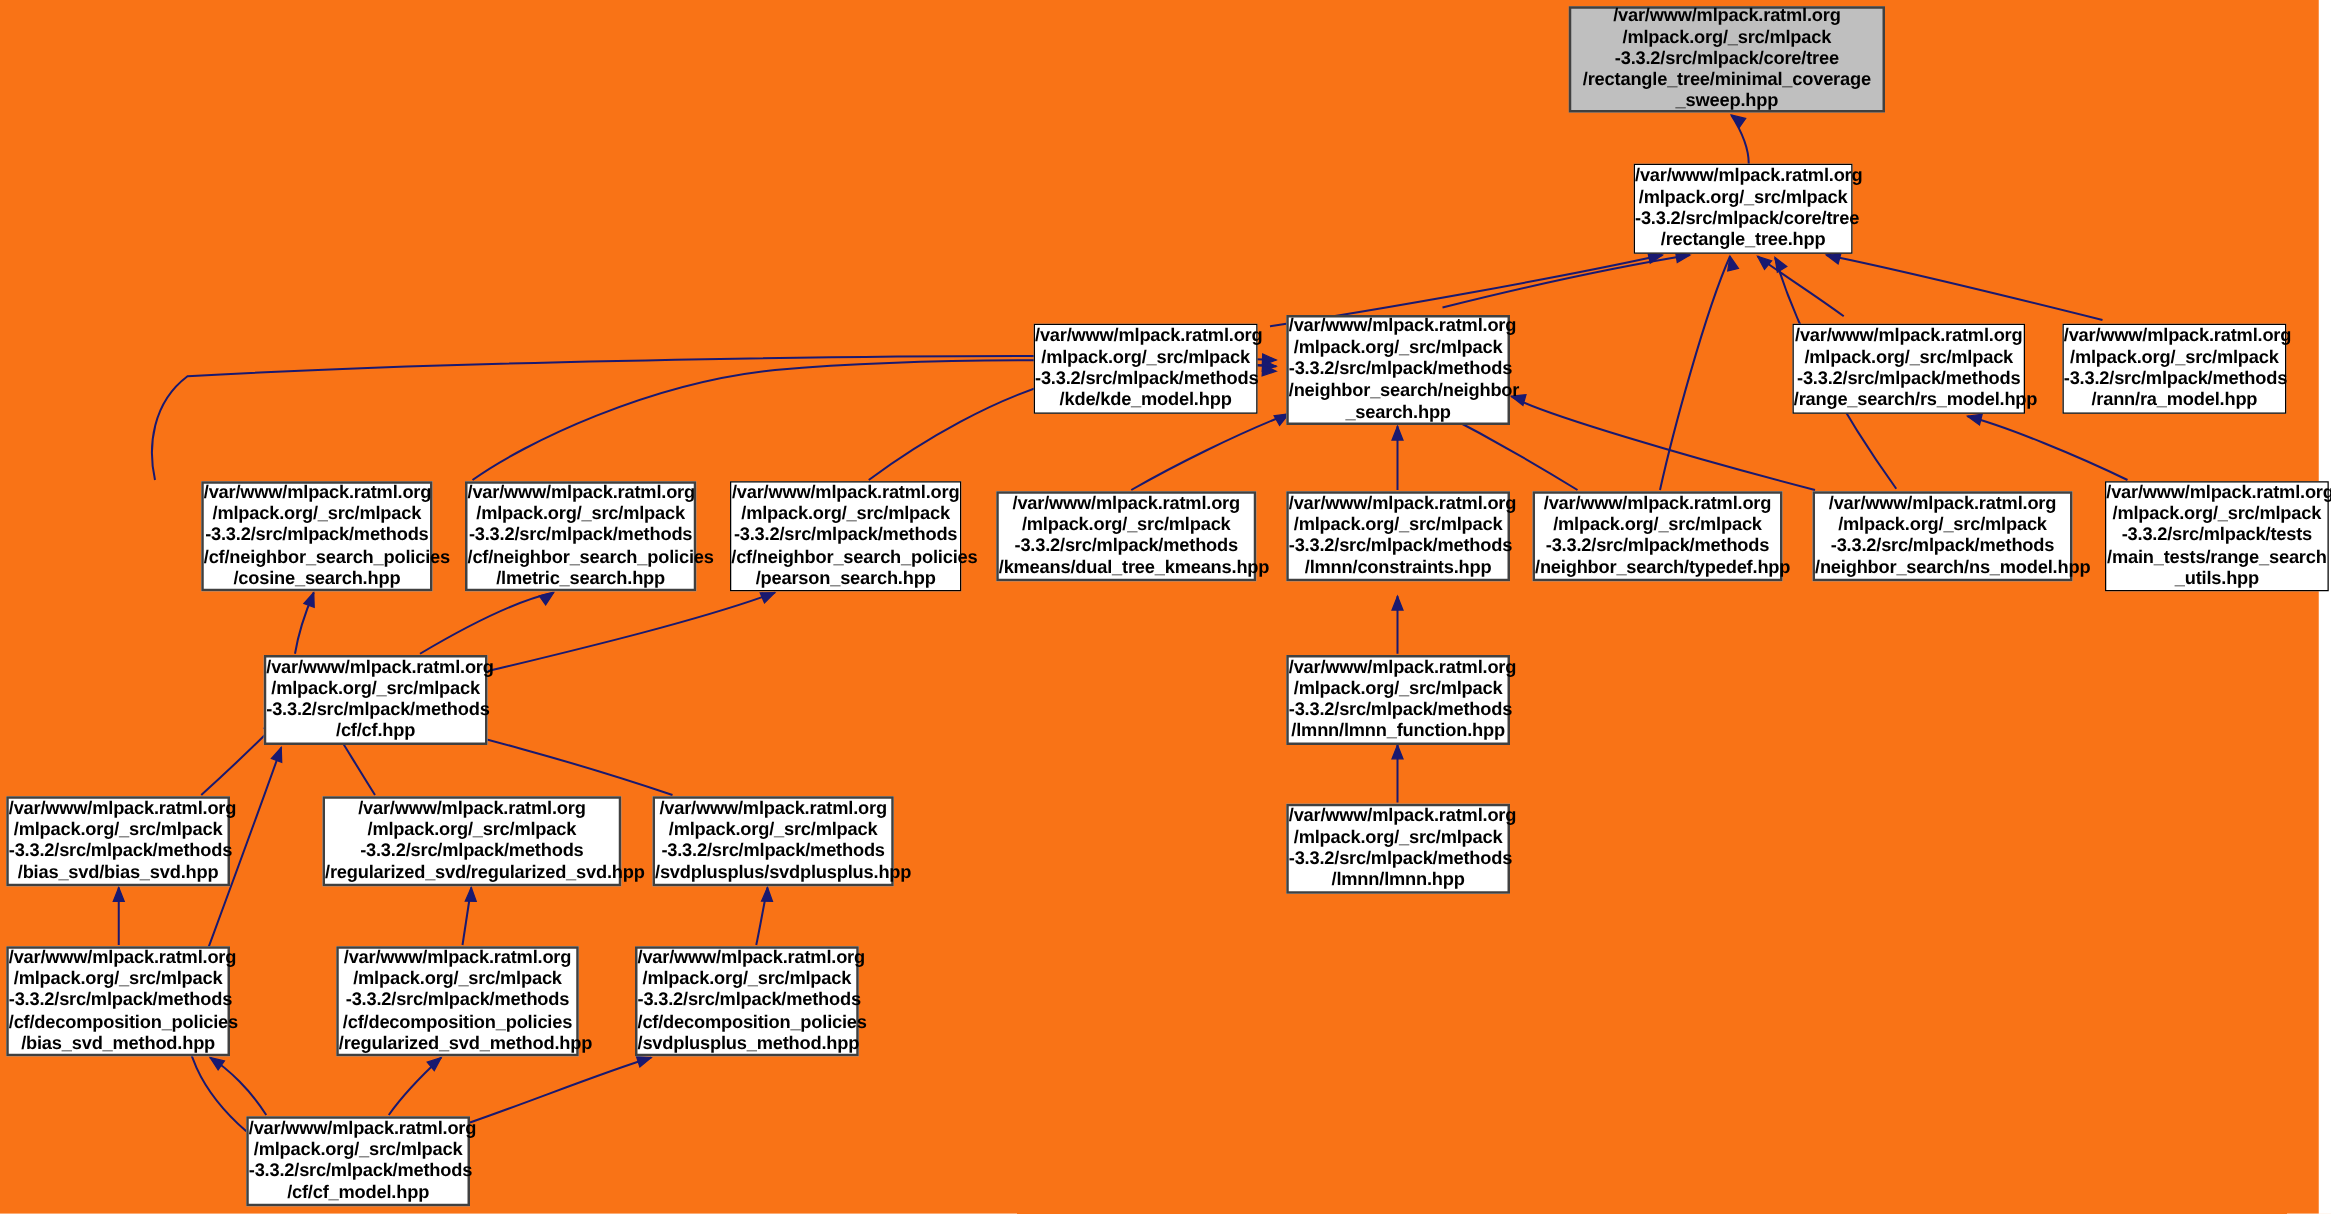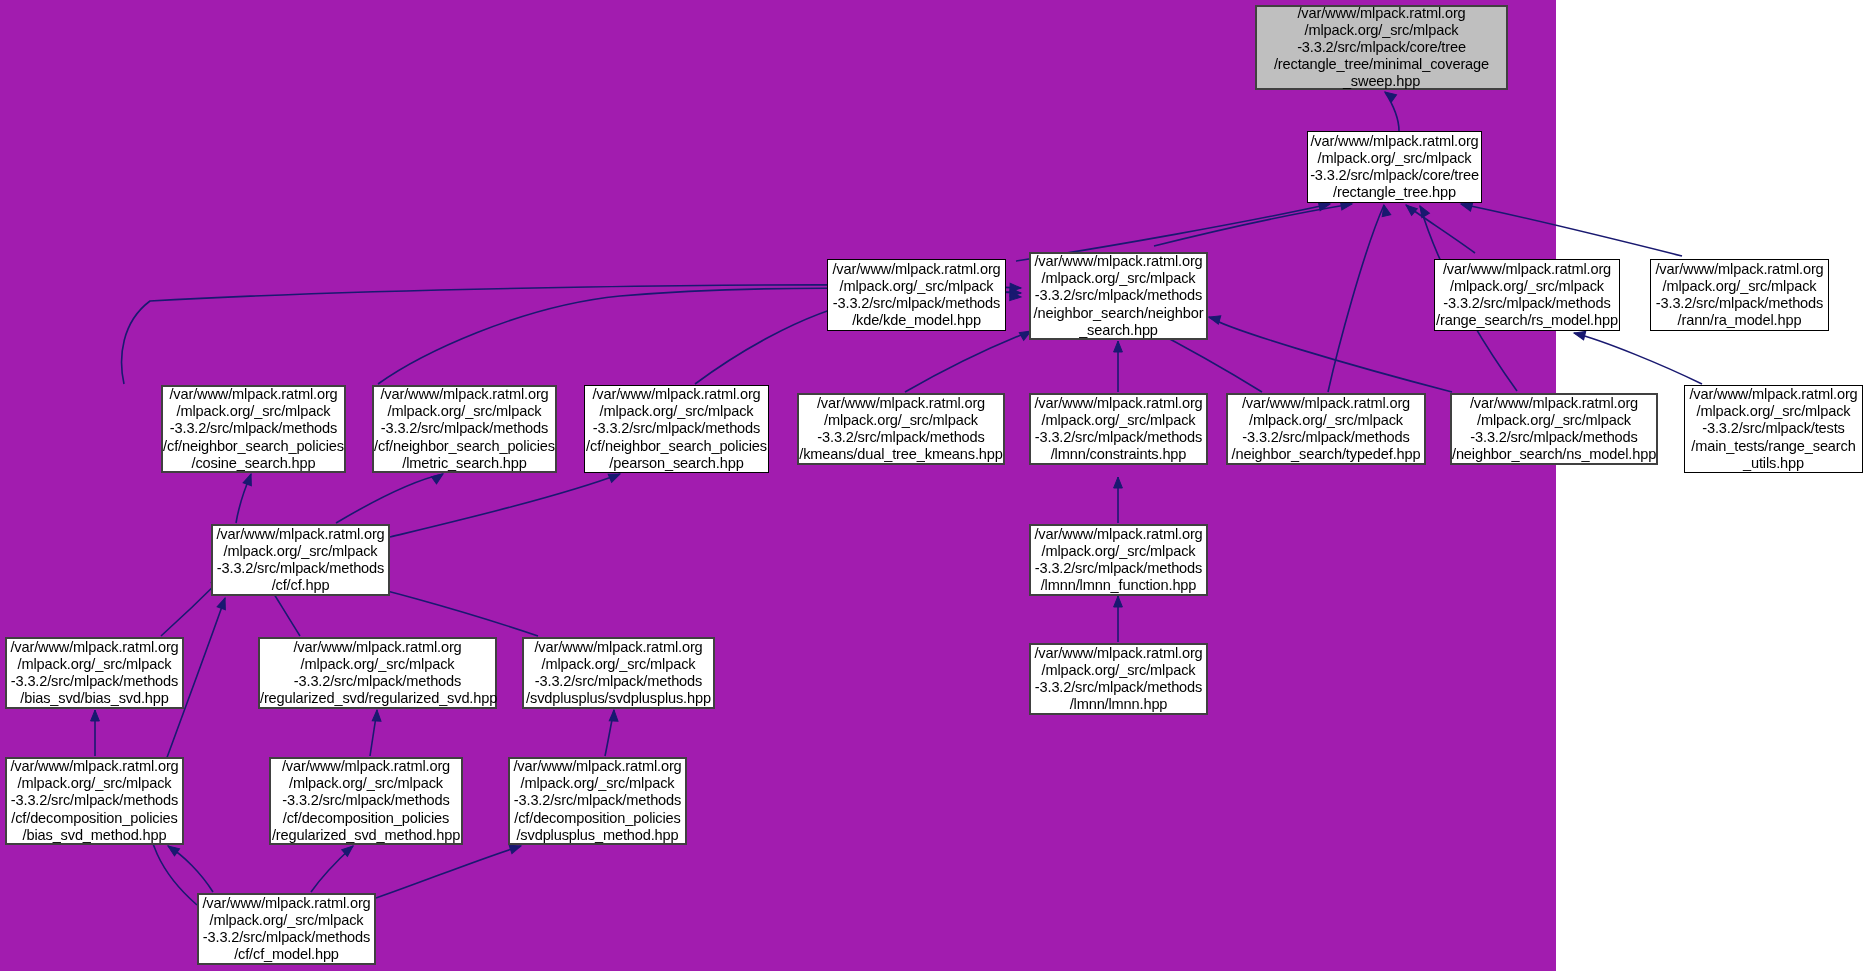--- a/index.html
+++ b/index.html
@@ -8,23 +8,24 @@
     background: #ffffff;
   }
   body {
     width: 1865px;
     height: 971px;
     font-family: "Liberation Sans", sans-serif;
     overflow: hidden;
   }
   #graph-root {
     position: relative;
-    width: 1556px;
+    width: 1855px;
     height: 971px;
-    background: #a21caf;
+    background: #f97316;
+    font-weight: bold;
   }
   svg#edge-layer {
     position: absolute;
     left: 0;
     top: 0;
     width: 1865px;
     height: 971px;
     pointer-events: none;
   }
   .edge-path {

